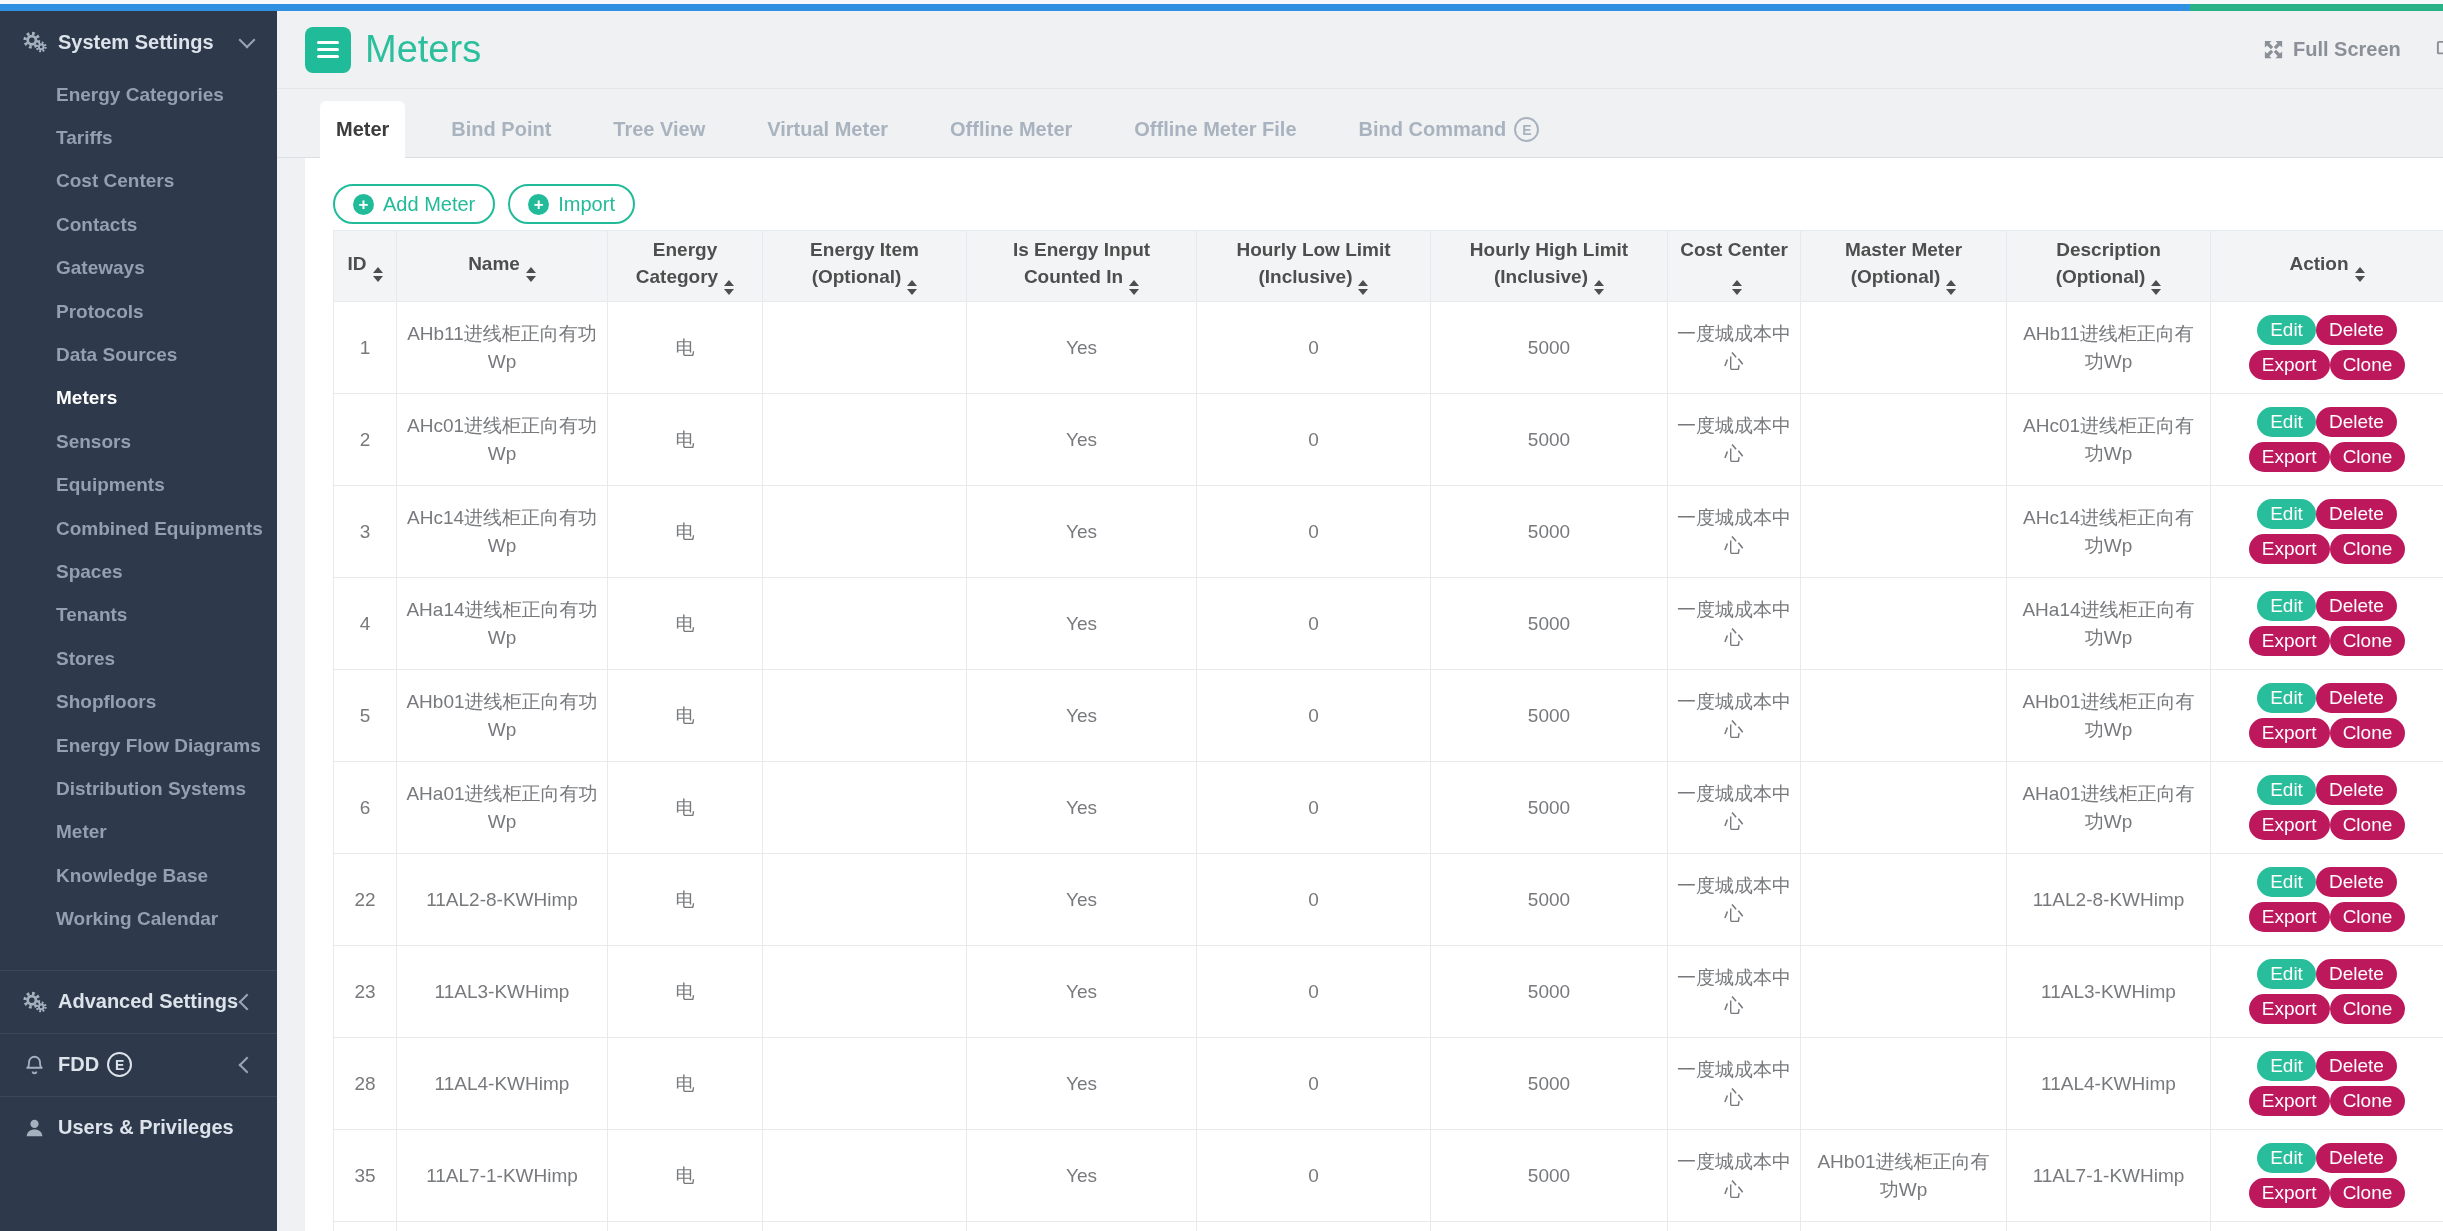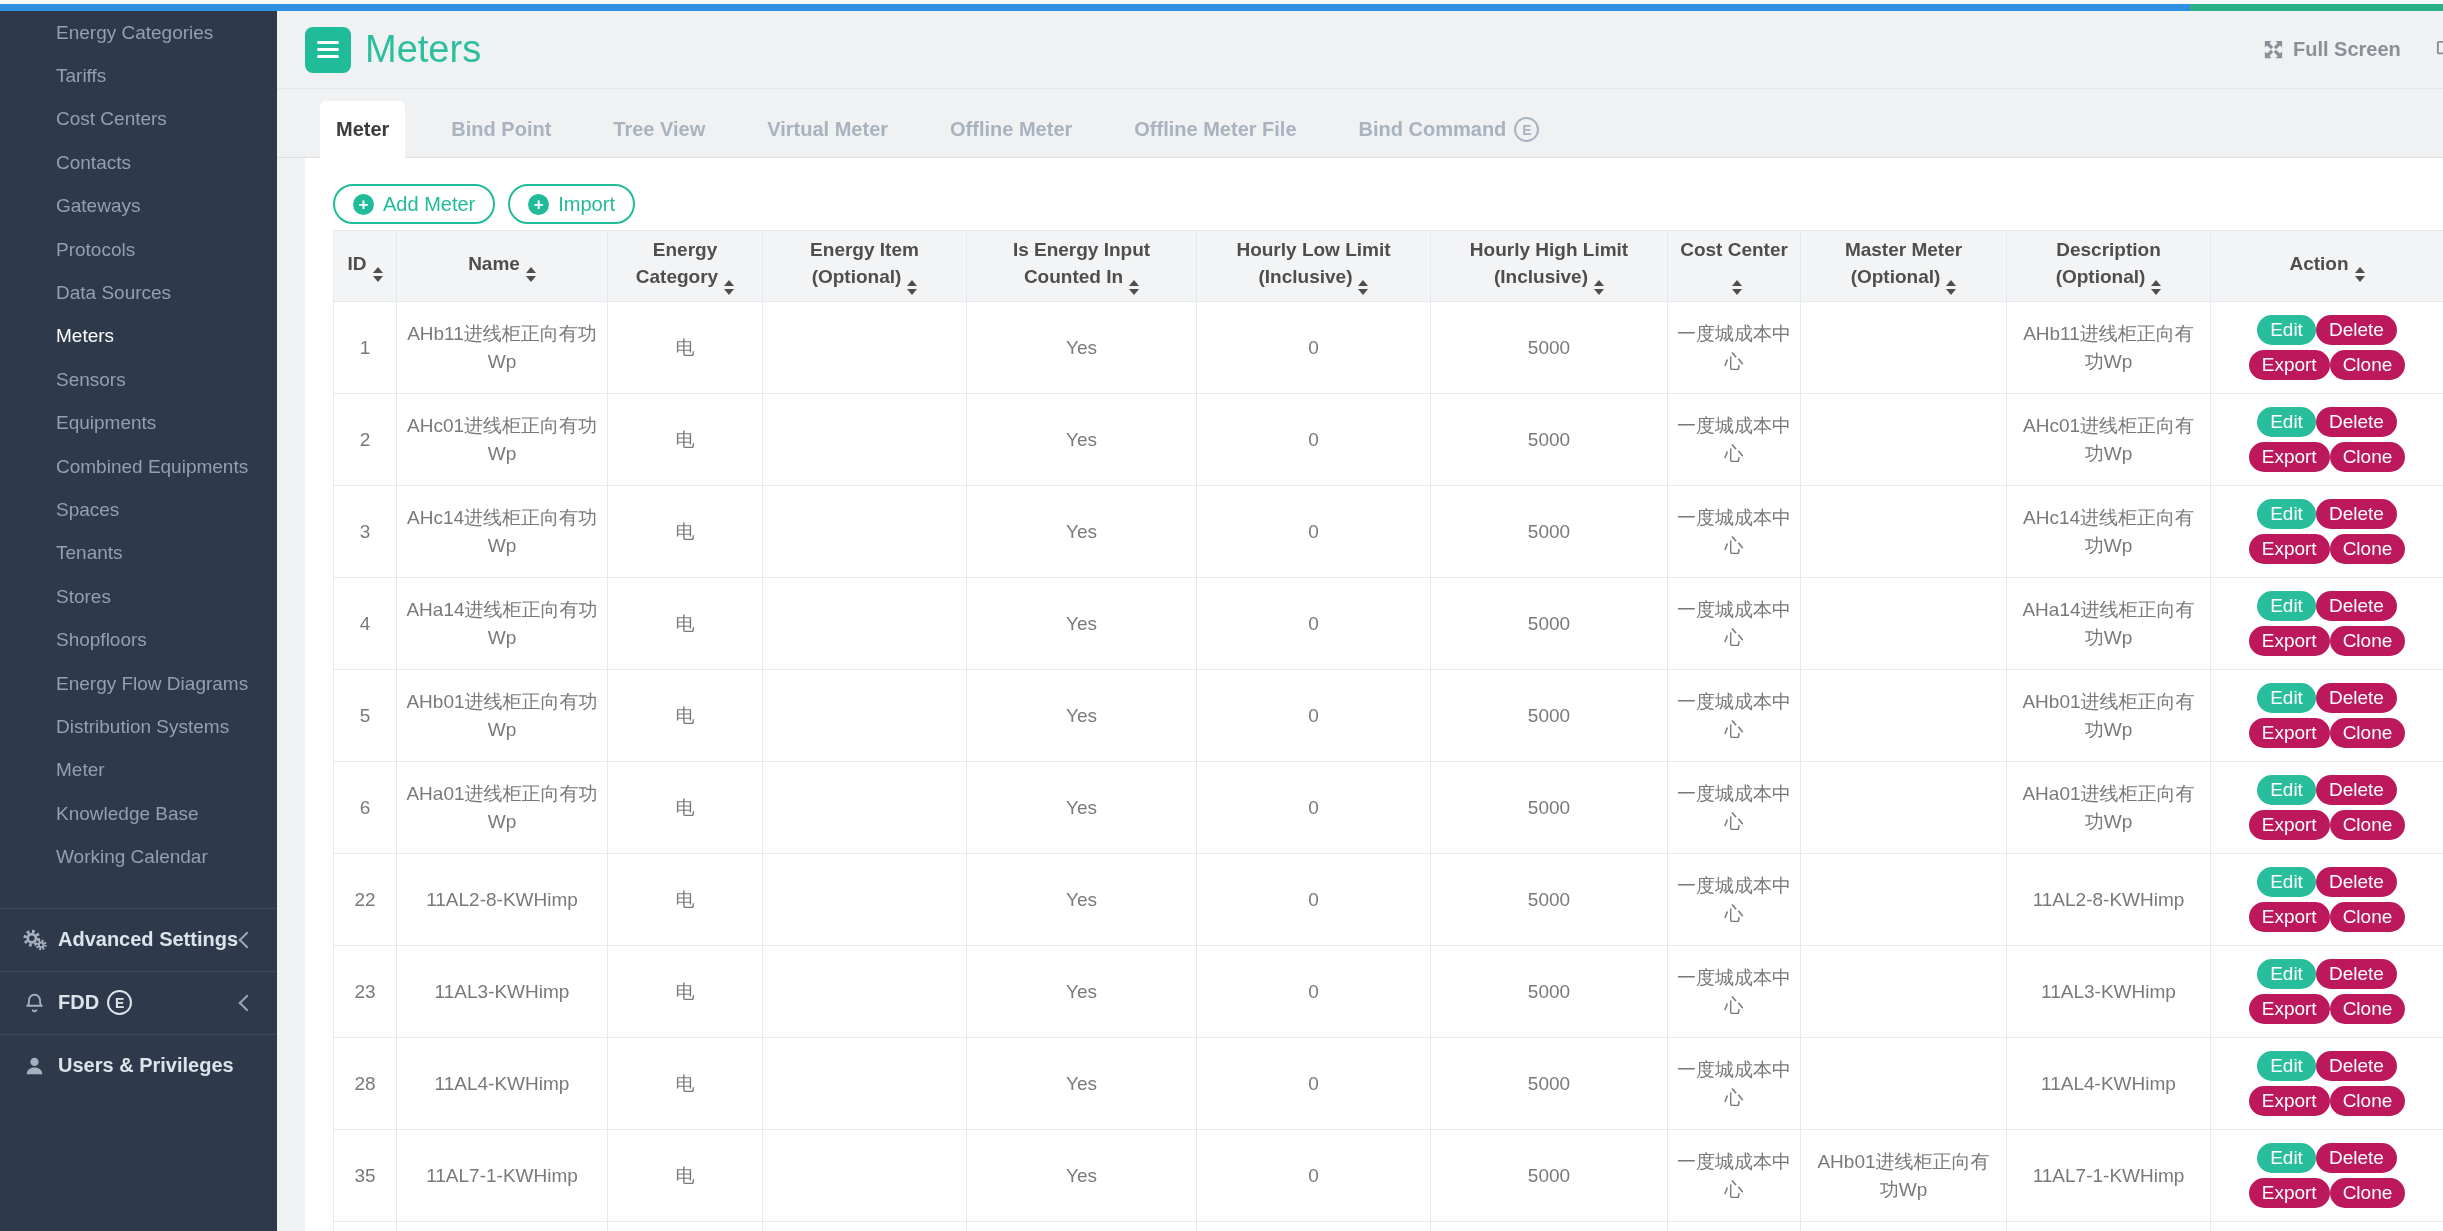--- a/index.html
+++ b/index.html
@@ -36,21 +36,21 @@
   .side-section .chev{margin-left:auto}
   .side-section.bordered{border-top:1px solid #3a4859}
   .side-section.first-collapsed{margin-top:29px}
 
   .chev{width:10px;height:10px;border-right:2px solid #9aa4b3;border-bottom:2px solid #9aa4b3;display:inline-block}
   .chev.down{transform:rotate(45deg);margin-top:-4px}
   .chev.left{transform:rotate(135deg)}
 
   .nav-items{list-style:none;margin:0;padding:0}
   .nav-items li{height:43.4px;display:flex;align-items:center;padding-left:56px;
-    font-size:19px;font-weight:normal;color:#949fb1;cursor:pointer}
+    font-size:19px;font-weight:bold;color:#949fb1;cursor:pointer}
   .nav-items li.active{color:#ffffff}
 
   .badge-e{display:inline-flex;align-items:center;justify-content:center;flex:0 0 auto;
     width:21px;height:21px;border:2px solid currentColor;border-radius:50%;
     font-size:14px;font-weight:bold;margin-left:8px}
 
   
   .main{flex:1;position:relative;background:#f0f1f2;min-width:0}
   .main-header{height:77px;border-bottom:1px solid #e3e5e7;display:flex;align-items:center;padding-left:28px;position:relative}
   .menu-btn{width:46px;height:46px;border-radius:8px;background:#20bb99;border:none;cursor:pointer;
@@ -98,20 +98,32 @@
 
 <div class="topstrip"></div>
 <div class="loadbar">
   <div class="loadbar-fill"></div>
 </div>
 
 <div class="app">
 
   <aside class="sidebar">
 
+    <div class="side-section">
+      <span class="sicon">
+        <svg viewBox="0 0 28 24" fill="none" stroke="currentColor">
+          <circle cx="11" cy="10" r="4.6" stroke-width="3"></circle>
+          <circle cx="11" cy="10" r="7.6" stroke-width="3.6" stroke-dasharray="3 2.97"></circle>
+          <circle cx="21.5" cy="17.5" r="2.6" stroke-width="2.2"></circle>
+          <circle cx="21.5" cy="17.5" r="4.8" stroke-width="2.6" stroke-dasharray="2 1.77"></circle>
+        </svg>
+      </span>
+      <span>System Settings</span>
+      <span class="chev down"></span>
+    </div>
 
     <ul class="nav-items" id="sidebar-items">
         <li>Energy Categories</li>
         <li>Tariffs</li>
         <li>Cost Centers</li>
         <li>Contacts</li>
         <li>Gateways</li>
         <li>Protocols</li>
         <li>Data Sources</li>
         <li class="active">Meters</li>

